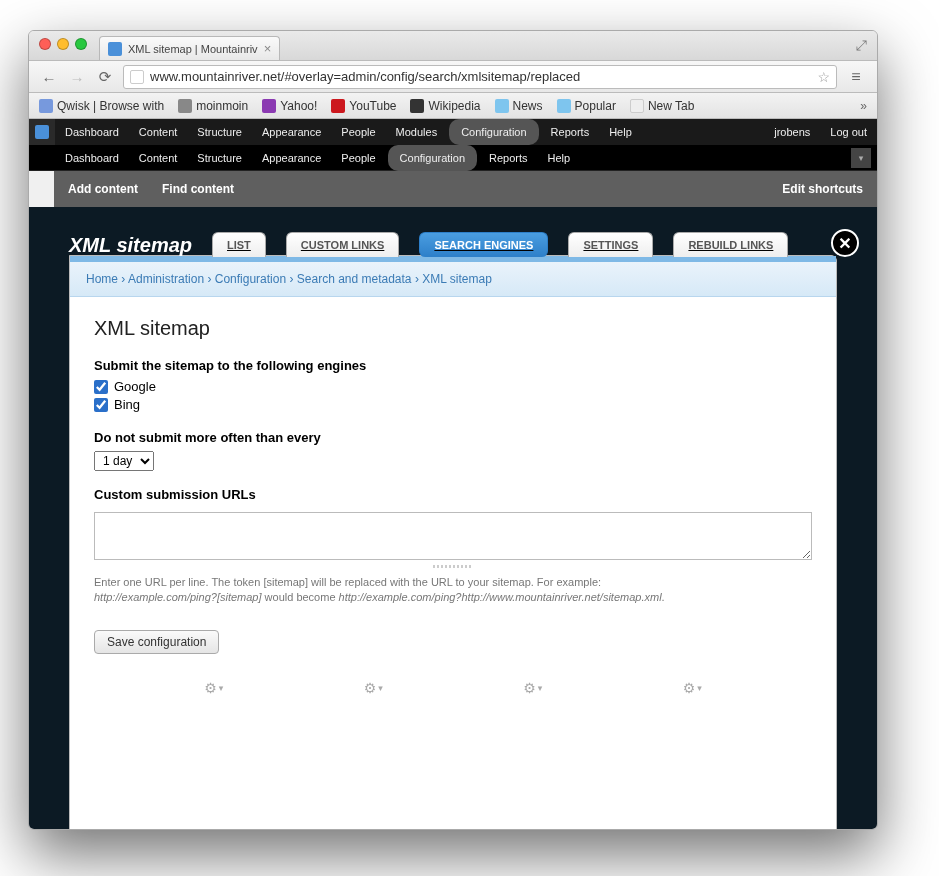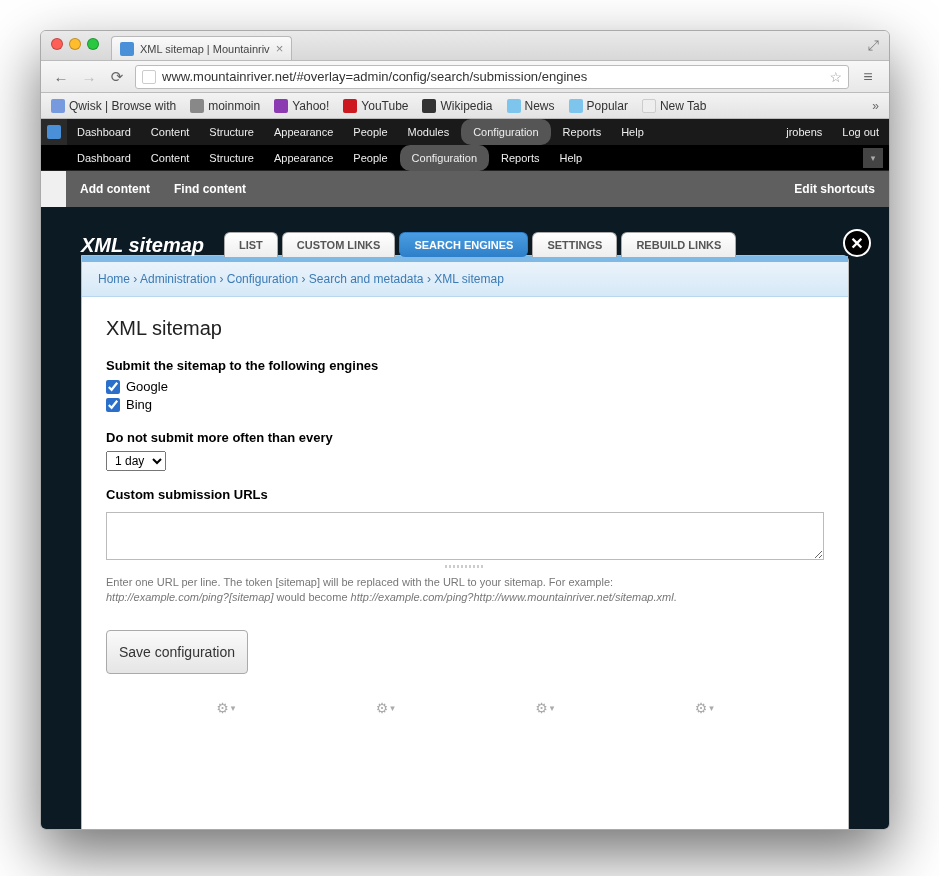--- a/index.html
+++ b/index.html
@@ -7,21 +7,21 @@
     font-family: "Lucida Grande", "Helvetica Neue", Arial, sans-serif;
     font-size: 12px;
     background: #fff;
     width: 939px;
     height: 876px;
     position: relative;
     overflow: hidden;
   }
   .window {
     position: absolute;
-    top: 30px; left: 40px;
+    top: 30px; left: 28px;
     width: 850px; height: 800px;
     border-radius: 6px;
     box-shadow: 0 25px 60px rgba(0,0,0,.55);
     overflow: hidden;
     background: #f0f0f0;
     border: 1px solid #aaa;
   }
   
   .title-row {
     height: 30px;
@@ -98,21 +98,21 @@
   }
   .admin3 .spacer{flex:1;}
   
   .page-bg{position:relative;flex:1;background:#0c1a24;height:630px;}
   
   .overlay-header{
     position:absolute;top:16px;left:40px;right:40px;height:34px;
     display:flex;align-items:flex-end;gap:10px;z-index:3;
   }
   .overlay-header h1{color:#fff;font-size:20px;font-style:italic;font-weight:bold;margin-right:10px;}
-  .tabset{display:flex;gap:4px;}
+  .tabset{display:flex;gap:20px;text-decoration:underline;}
   .ptab{
     background:linear-gradient(#fff,#eee);border:1px solid #aaa;border-bottom:none;
     border-radius:6px 6px 0 0;padding:6px 14px;font-size:11px;font-weight:bold;color:#555;
     text-transform:uppercase;
   }
   .ptab.active{background:linear-gradient(#4a9de0,#2d7fc9);color:#fff;border-color:#2d7fc9;border-radius:6px;}
   .close-ov{
     position:absolute;top:22px;right:18px;width:28px;height:28px;border-radius:50%;
     background:#000;color:#fff;display:flex;align-items:center;justify-content:center;
     font-size:16px;font-weight:bold;z-index:4;border:2px solid #fff;
@@ -135,21 +135,21 @@
   .chkline{display:flex;align-items:center;gap:6px;font-size:13px;margin:3px 0 3px 0;}
   .chkline input{accent-color:#2a6fc9;width:14px;height:14px;}
   .sel{margin:4px 0 16px 0;}
   .sel select{font-size:12px;padding:1px 4px;}
   .ta{width:100%;height:48px;border:1px solid #bbb;resize:vertical;font-size:12px;margin-top:4px;}
   .help{color:#777;font-size:11px;line-height:1.4;margin-top:6px;}
   .help i{font-style:italic;}
   .save-row{margin-top:24px;margin-bottom:10px;}
   .save-row button{
     background:linear-gradient(#fafafa,#e5e5e5);border:1px solid #aaa;border-radius:4px;
-    padding:13px 12px;font-size:14px;color:#333;
+    padding:4px 12px;font-size:12px;color:#333;
   }
   .gears{display:flex;justify-content:space-around;padding:16px 40px;color:#aaa;}
   .gear{font-size:14px;display:flex;align-items:center;gap:2px;}
   .gear .tri{font-size:9px;}
   .grip{height:4px;display:flex;justify-content:center;margin-top:2px;}
   .grip span{width:40px;height:3px;background:repeating-linear-gradient(90deg,#ccc 0 2px,transparent 2px 4px);}
 </style>
 </head>
 <body>
 
@@ -168,21 +168,21 @@
     </div>
     <span class="expand-icon">⤢</span>
   </div>
 
   <div class="addr-row">
     <div class="navbtn">←</div>
     <div class="navbtn dim">→</div>
     <div class="navbtn">⟳</div>
     <div class="omnibox">
       <span class="pageicon"></span>
-      <span>www.mountainriver.net/#overlay=admin/config/search/submission/engines</span>
+      <span>www.mountainriver.net/#overlay=admin/config/search/xmlsitemap/replaced</span>
       <span class="star">☆</span>
     </div>
     <div class="burger">≡</div>
   </div>
 
   <div class="bm-row">
     <span class="bm">
         <span class="bi q"></span>
         <span>Qwisk | Browse with</span>
       </span>

